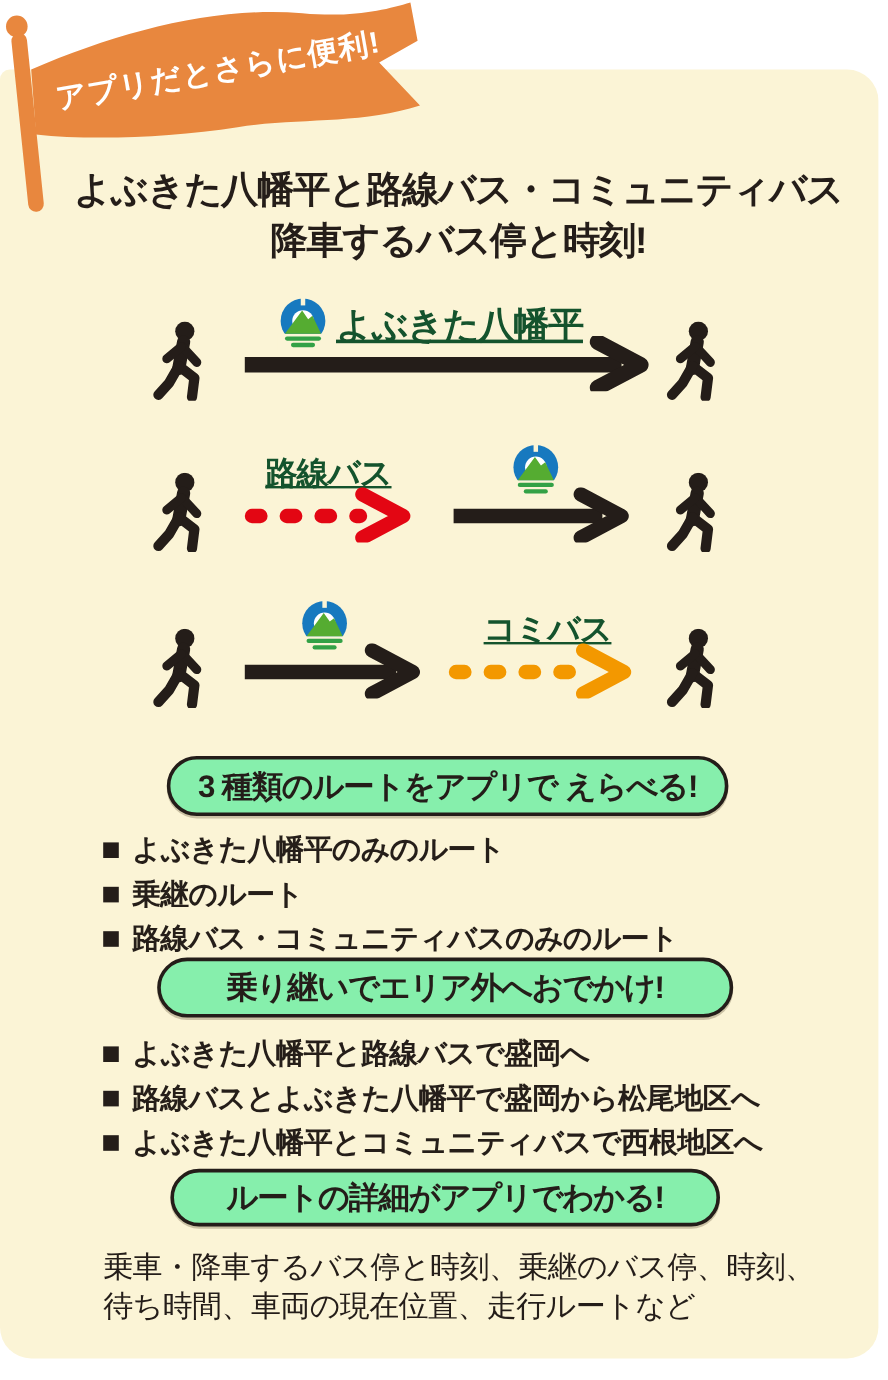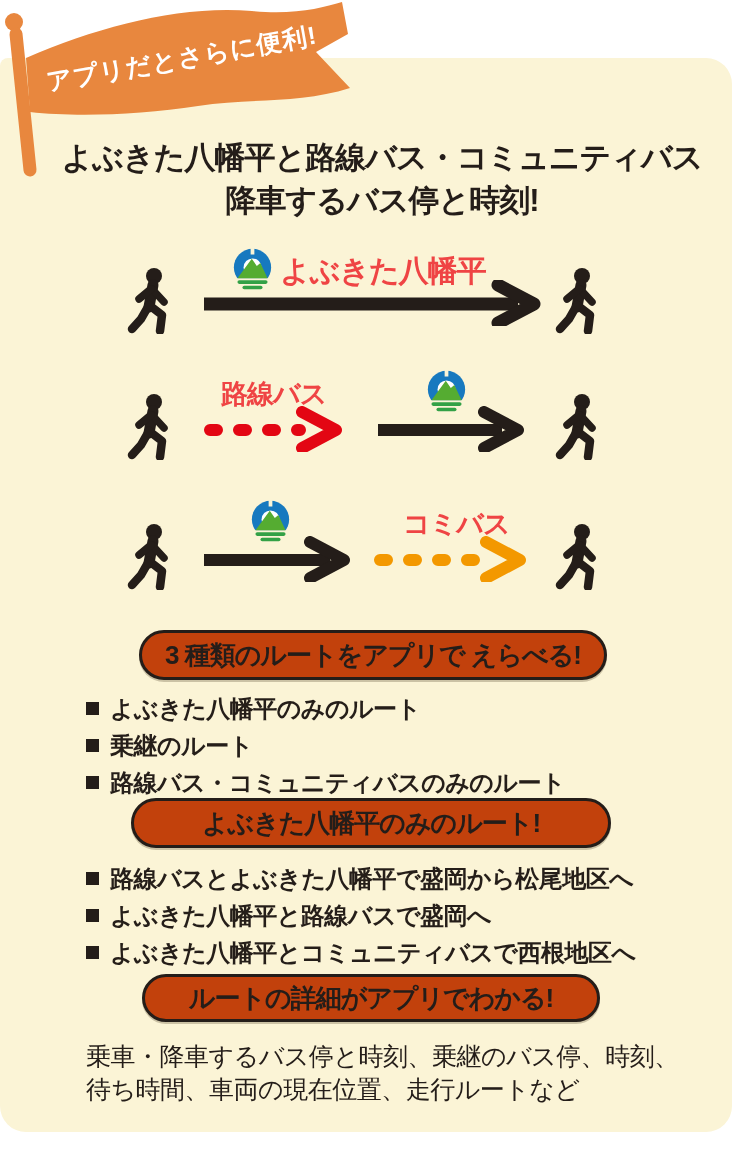--- a/index.html
+++ b/index.html
@@ -17,25 +17,25 @@
     transform:rotate(-10deg);transform-origin:0 0;
     color:#ffffff;font-weight:bold;font-size:25px;letter-spacing:1px;white-space:nowrap;
   }
   .title{
     position:absolute;left:0;top:124px;width:740px;margin:12px;text-align:center;
     font-size:31px;line-height:43px;font-weight:bold;letter-spacing:-1px;color:#241d19;
   }
   .abs{position:absolute;}
   .walker-svg{width:52px;height:66px;}
   .logo-svg{width:43px;height:46px;}
-  .seg-label{font-weight:bold;color:#ef4444;white-space:nowrap;letter-spacing:-1px;}
+  .seg-label{font-weight:bold;color:#14532d;white-space:nowrap;letter-spacing:-1px;text-decoration:underline;}
   .label-lg{font-size:30px;}
   .label-md{font-size:27px;}
   .pill{
-    position:absolute;background:#c2410c;border:3px solid #241d19;border-radius:26px;
+    position:absolute;background:#86efac;border:3px solid #241d19;border-radius:26px;
     display:flex;align-items:center;justify-content:center;
     font-weight:bold;font-size:26px;letter-spacing:-1px;color:#241d19;
     box-shadow:0 2px 0 rgba(60,45,20,0.25);
   }
   .bullet-list{position:absolute;left:86px;margin:0;padding:0;list-style:none;
     font-size:24px;line-height:37px;font-weight:bold;letter-spacing:-0.5px;}
   .bullet-list li{display:flex;align-items:center;}
   .bullet-sq{width:13px;height:13px;background:#241d19;margin-right:11px;flex:0 0 auto;}
   .paragraph{
     position:absolute;left:86px;top:1040px;width:616px;margin:0;
@@ -196,29 +196,29 @@
     <li>
         <span class="bullet-sq"></span>
         <span>乗継のルート</span>
       </li>
     <li>
         <span class="bullet-sq"></span>
         <span>路線バス・コミュニティバスのみのルート</span>
       </li>
   </ul>
 
-  <div class="pill" style="left:131px;top:798px;width:474px;height:44px">よぶきた八幡平のみのルート!</div>
+  <div class="pill" style="left:131px;top:798px;width:474px;height:44px">乗り継いでエリア外へおでかけ!</div>
   <ul class="bullet-list" style="top:860px">
     <li>
         <span class="bullet-sq"></span>
+        <span>よぶきた八幡平と路線バスで盛岡へ</span>
+      </li>
+    <li>
+        <span class="bullet-sq"></span>
         <span>路線バスとよぶきた八幡平で盛岡から松尾地区へ</span>
-      </li>
-    <li>
-        <span class="bullet-sq"></span>
-        <span>よぶきた八幡平と路線バスで盛岡へ</span>
       </li>
     <li>
         <span class="bullet-sq"></span>
         <span>よぶきた八幡平とコミュニティバスで西根地区へ</span>
       </li>
   </ul>
 
   <div class="pill" style="left:142px;top:974px;width:452px;height:42px">ルートの詳細がアプリでわかる!</div>
   <p class="paragraph">乗車・降車するバス停と時刻、乗継のバス停、時刻、待ち時間、車両の現在位置、走行ルートなど</p>
 </div>

